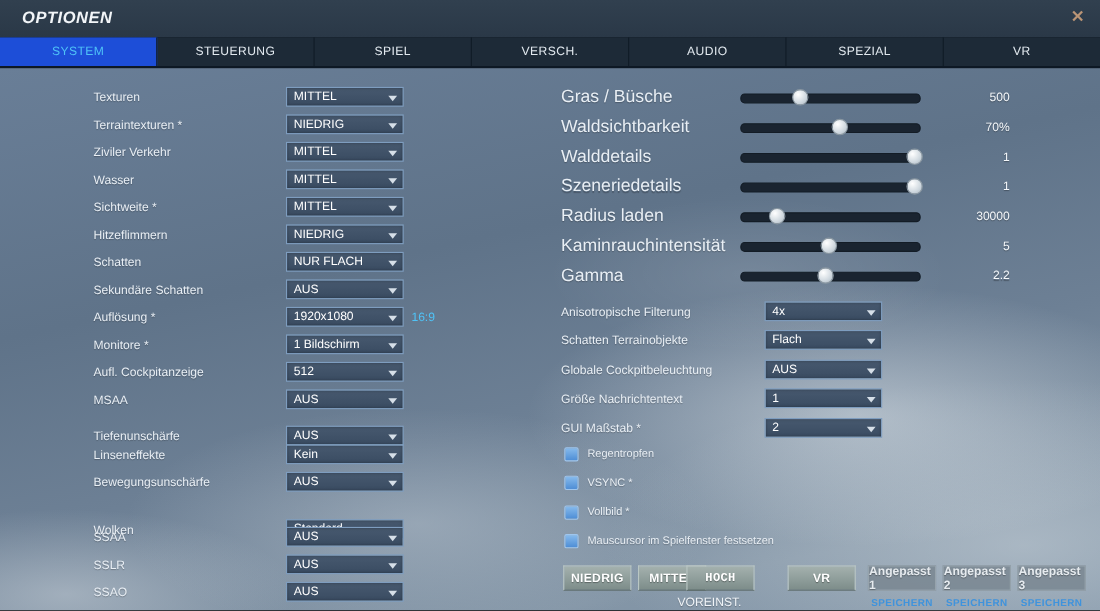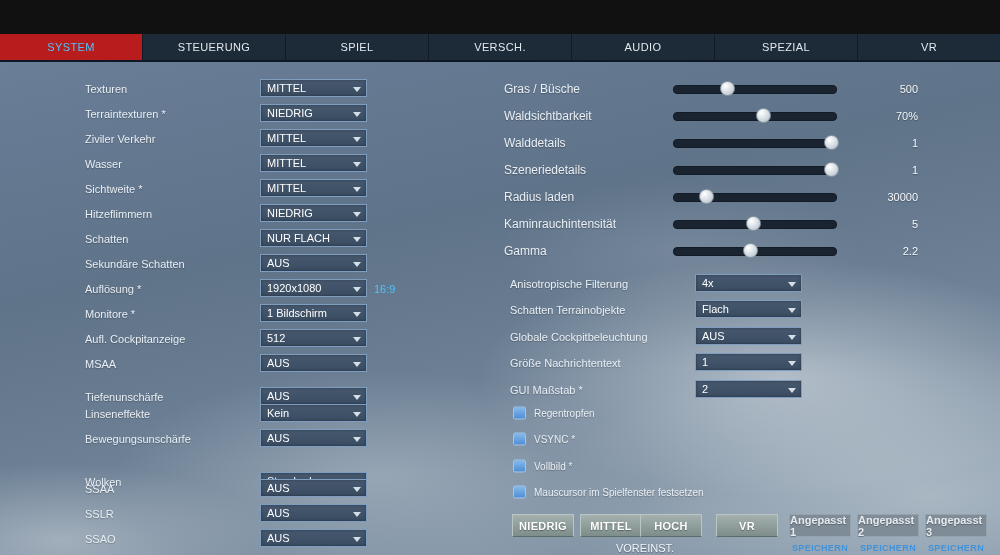--- a/index.html
+++ b/index.html
@@ -11,21 +11,21 @@
   .title{position:absolute;left:20px;top:8px;color:#f2f5f8;font-size:15px;
     font-weight:bold;font-style:italic;letter-spacing:.5px;}
   .close{position:absolute;right:14px;top:8px;color:#bb9576;font-size:15px;
     font-weight:bold;cursor:pointer;line-height:16px;}
   
   .tabbar{position:absolute;top:34px;left:0;right:0;height:26px;display:flex;
     background:#1d2a37;border-bottom:2px solid #0d1824;}
   .tab{flex:1;display:flex;align-items:center;justify-content:center;
     border-right:1px solid #101b26;cursor:pointer;color:#e2e9ef;font-size:11px;letter-spacing:.4px;}
   .tab:last-child{border-right:none;}
-  .tab.active{background:#b91c1c;color:#4fc3f7;}
+  .tab.active{background:#1d4ed8;color:#4fc3f7;}
   
   .content{position:absolute;top:62px;left:0;right:0;bottom:0;
     background:
       radial-gradient(ellipse 260px 100px at 68% 38%, rgba(255,255,255,.10), transparent 70%),
       radial-gradient(ellipse 430px 170px at 78% 64%, rgba(222,229,234,.55), transparent 70%),
       radial-gradient(ellipse 530px 210px at 93% 88%, rgba(206,215,222,.52), transparent 72%),
       radial-gradient(ellipse 380px 150px at 38% 84%, rgba(196,206,215,.42), transparent 70%),
       radial-gradient(ellipse 300px 110px at 6% 97%, rgba(205,213,220,.5), transparent 70%),
       linear-gradient(168deg,#697e97 0%,#5f7389 35%,#6d8095 60%,#8496a7 85%,#7b8fa2 100%);}
   
@@ -35,22 +35,22 @@
   .dd{position:absolute;top:3px;width:107px;height:18px;box-sizing:border-box;
     background:linear-gradient(180deg,#47596f,#3a4c62);border:1px solid #7e9dbf;
     box-shadow:inset 0 0 3px rgba(0,0,0,.35);display:flex;align-items:center;cursor:pointer;}
   .lrow .dd{left:260px;}
   .ddval{margin-left:6px;color:#fff;font-size:11px;white-space:nowrap;}
   .arr{position:absolute;right:5px;top:7px;width:0;height:0;
     border-left:4px solid transparent;border-right:4px solid transparent;border-top:5px solid #d6dfe8;}
   .extra{position:absolute;left:374px;top:50%;transform:translateY(-50%);color:#4fc3f7;font-size:11px;}
   
   .srow{position:absolute;left:500px;width:500px;height:27px;}
-  .slbl{position:absolute;left:4px;top:50%;transform:translateY(-50%);
-    color:#e9eff5;font-size:12px;text-shadow:0 1px 1px rgba(0,0,0,.25);white-space:nowrap;}
+  .slbl{position:absolute;left:10px;top:50%;transform:translateY(-50%);
+    color:#e9eff5;font-size:16px;text-shadow:0 1px 1px rgba(0,0,0,.25);white-space:nowrap;}
   .track{position:absolute;left:173px;top:10px;width:162px;height:7px;
     background:#1a2430;border-radius:4px;border:1px solid #131c26;cursor:pointer;}
   .handle{position:absolute;top:-5px;width:15px;height:15px;border-radius:50%;box-sizing:border-box;
     background:radial-gradient(circle at 35% 30%,#ffffff,#cfd8df 60%,#a8b4bd);
     border:1px solid #8b98a2;cursor:grab;}
   .sval{position:absolute;right:82px;top:50%;transform:translateY(-50%);
     color:#f4f7fa;font-size:11px;text-shadow:0 1px 1px rgba(0,0,0,.3);}
   
   .rdrow{position:absolute;left:500px;width:500px;height:25px;}
   .rdrow .lbl{left:10px;}
@@ -73,20 +73,24 @@
     text-shadow:0 1px 1px rgba(0,0,0,.3);cursor:pointer;}
   .voreinst{position:absolute;left:512px;top:480px;width:266px;text-align:center;
     color:#f0f4f8;font-size:11px;text-shadow:0 1px 1px rgba(0,0,0,.3);}
   .save{position:absolute;top:481px;width:62px;text-align:center;
     color:#3f93dc;font-size:9px;font-weight:bold;letter-spacing:.4px;cursor:pointer;}
 </style>
 </head>
 <body>
 
 <div class="window">
+  <div class="titlebar">
+    <span class="title">OPTIONEN</span>
+    <span class="close">✕</span>
+  </div>
   <div class="tabbar" id="tabbar">
       <div class="tab active">
         <span class="tlabel">SYSTEM</span>
       </div>
       <div class="tab">
         <span class="tlabel">STEUERUNG</span>
       </div>
       <div class="tab">
         <span class="tlabel">SPIEL</span>
       </div>
@@ -337,21 +341,21 @@
       <div class="cbrow" style="top: 417px;">
         <span class="cb"></span>
         <span class="cblbl">Mauscursor im Spielfenster festsetzen</span>
       </div>
       <div class="pbtn" style="left: 512px;">
         <span>NIEDRIG</span>
       </div>
       <div class="pbtn" style="left: 580px;">
         <span>MITTEL</span>
       </div>
-      <div class="pbtn" style="left: 640px;">
+      <div class="pbtn" style="left: 624px; font-family: Liberation Mono, monospace;">
         <span>HOCH</span>
       </div>
       <div class="pbtn" style="left: 716px;">
         <span>VR</span>
       </div>
       <div class="voreinst">VOREINST.</div>
       <div class="cbtn" style="left: 789px;">
         <span>Angepasst 1</span>
       </div>
       <div class="save" style="left: 789px;">SPEICHERN</div>

